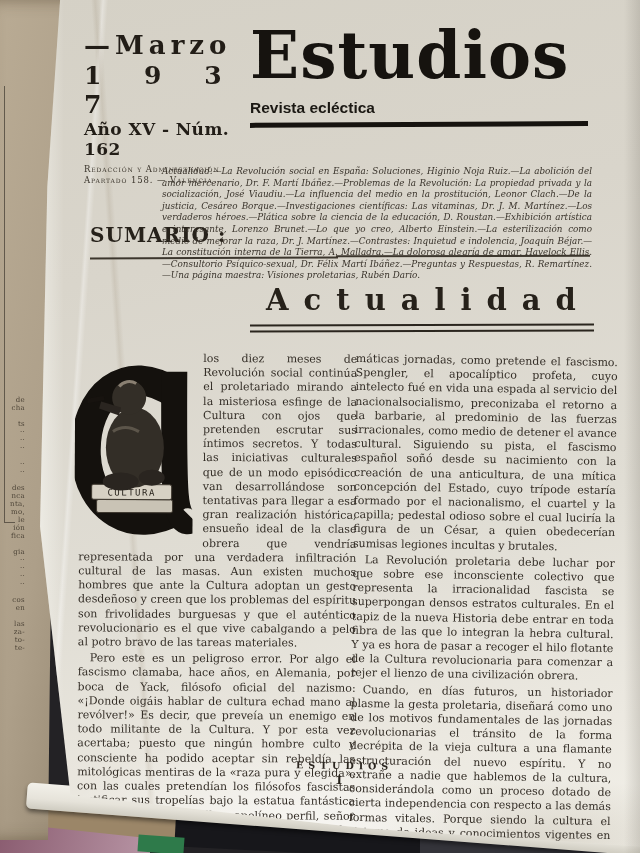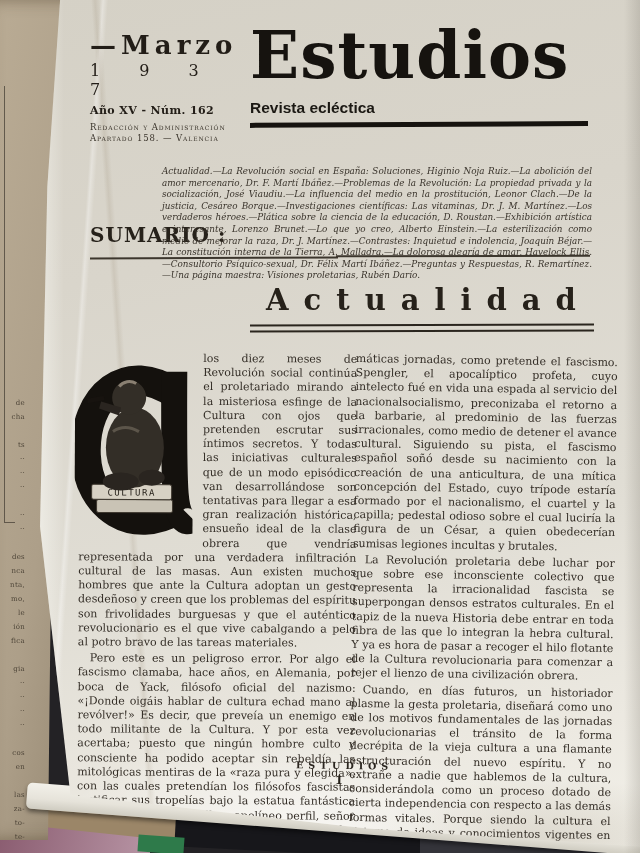--- a/index.html
+++ b/index.html
@@ -20,21 +20,21 @@
   #left-page{
     position:absolute;left:0;top:0;width:96px;height:840px;
     background:linear-gradient(100deg,#b9ab94 0%,#ad9f89 55%,#92846e 100%);
     clip-path:polygon(0 0,64% 0,57% 30%,50% 100%,0 100%);
     box-shadow:inset -12px 0 16px rgba(66,50,28,.45);
   }
   #prev-frame-v{position:absolute;left:4px;top:86px;width:10px;height:436px;
     border-left:1.5px solid #4e463b;border-bottom:1.5px solid #4e463b;opacity:.8;}
   #prev-fragments{
     position:absolute;left:0;top:396px;width:25px;
-    font-size:7px;line-height:14px;text-align:right;color:#4e4538;
+    font-size:7px;line-height:8px;text-align:right;color:#4e4538;
     white-space:pre-line;letter-spacing:.3px;
   }
 
   
   #torn-edge{
     position:absolute;left:26px;top:806px;width:618px;height:26px;
     background:linear-gradient(#f2f0e9 0%,#e6e3da 60%,#cfccc1 100%);
     transform:rotate(4.4deg);border-radius:5px;
     box-shadow:0 3px 4px rgba(0,0,0,.45);
   }
@@ -49,24 +49,24 @@
     content:"";position:absolute;inset:0;pointer-events:none;
     background:
       radial-gradient(ellipse 320px 130px at 42% 97%, rgba(255,255,255,.55), transparent 70%),
       linear-gradient(90deg, rgba(255,255,250,.55), rgba(255,255,250,0) 30px),
       linear-gradient(86deg, transparent 116px, rgba(118,98,68,.12) 120px, transparent 125px),
       linear-gradient(94deg, transparent 66px, rgba(255,255,255,.35) 69px, transparent 74px),
       radial-gradient(ellipse 260px 90px at 85% 99%, rgba(160,150,130,.25), transparent 70%);
   }
 
   
-  #mast-left{position:absolute;left:56px;top:30px;width:158px;color:#221d17;}
+  #mast-left{position:absolute;left:50px;top:30px;width:158px;color:#221d17;}
   .m-month{font-size:26px;font-weight:bold;letter-spacing:5px;}
-  .m-year{font-size:16px;font-weight:normal;letter-spacing:17px;margin-top:1px;}
-  .m-issue{font-size:11px;font-weight:bold;margin-top:5px;letter-spacing:.4px;}
+  .m-year{font-size:25px;font-weight:bold;letter-spacing:17px;margin-top:1px;}
+  .m-issue{font-size:17px;font-weight:bold;letter-spacing:.4px;}
   .m-admin{font-size:8.5px;font-variant:small-caps;letter-spacing:.9px;margin-top:5px;color:#39332a;font-weight:normal;}
   .m-admin2{margin-top:1px;}
   #mast-right{position:absolute;left:216px;top:24px;width:338px;}
   .m-title{font-size:62px;font-weight:bold;letter-spacing:1px;color:#16130f;line-height:1;
     transform:scale(1.04,1.04);transform-origin:left top;}
   .m-tags{display:flex;justify-content:flex-start;margin-top:13px;
     font-family:"Liberation Sans", sans-serif;font-weight:bold;font-size:15.5px;color:#1b1813;}
   .m-rule{height:5px;background:#16130f;margin-top:5px;transform:rotate(-.3deg);}
 
   

